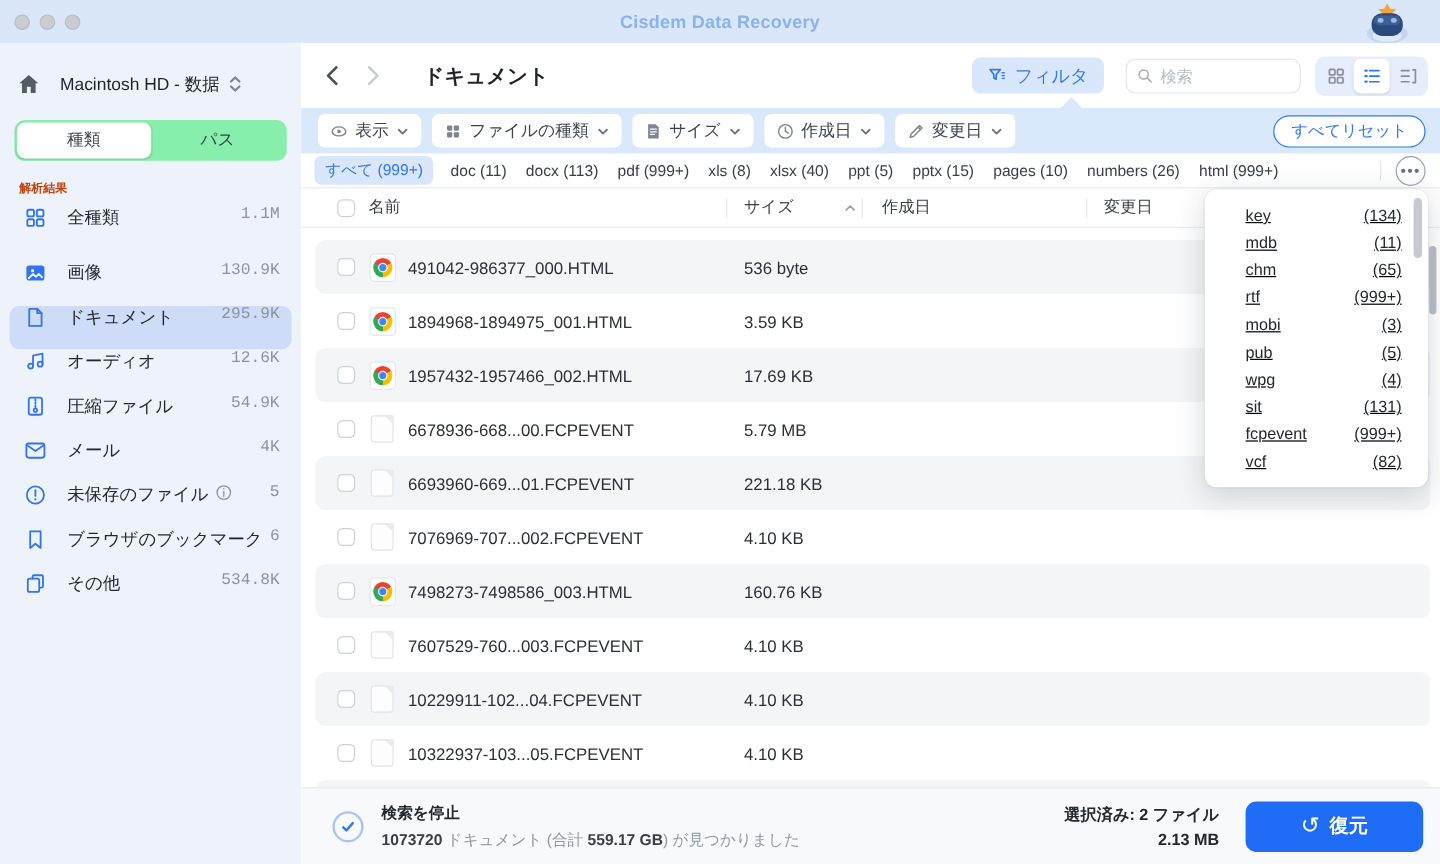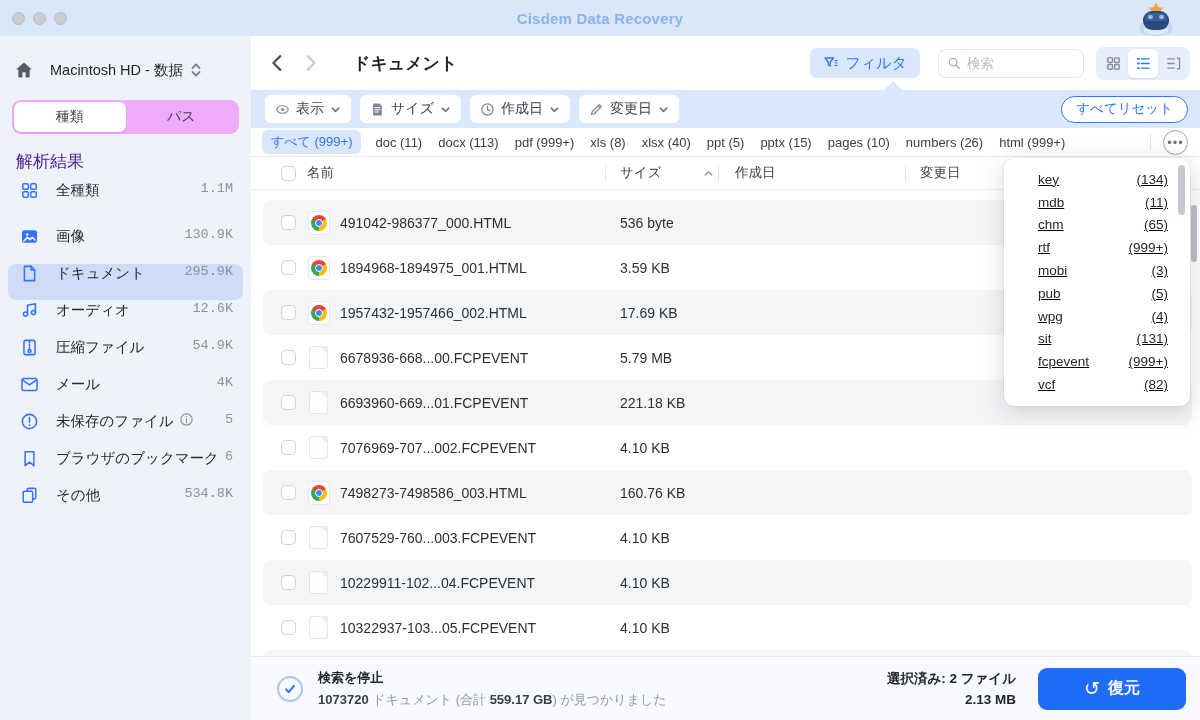--- a/index.html
+++ b/index.html
@@ -17,25 +17,25 @@
     font-size:15px; font-weight:bold; color:var(--title-text,#8ab2ee); letter-spacing:.2px; }
   .mascot { position:absolute; right:22px; top:1px; width:44px; height:38px; }
 
   
   .sidebar { position:absolute; top:36px; left:0; width:251px; bottom:0;
     background:var(--sidebar-bg,#eef2fa); padding:18px 8px 0 8px; }
   .device-row { display:flex; align-items:center; padding:0 4px 0 6px; height:32px; }
   .device-row .home { width:20px; height:20px; color:#565c66; }
   .device-label { font-size:14.5px; color:#1f2329; font-weight:500; margin-left:16px; }
   .updown { width:14px; height:16px; margin-left:6px; color:#7d838c; }
-  .seg { display:flex; background:#f0abfc; border-radius:9px; padding:2px; margin:14px 4px 0 4px; height:34px; }
+  .seg { display:flex; background:#86efac; border-radius:9px; padding:2px; margin:14px 4px 0 4px; height:34px; }
   .seg .seg-btn { flex:1; display:flex; align-items:center; justify-content:center;
     font-size:14px; color:#3a3f46; border-radius:7px; cursor:default; }
   .seg .seg-btn.active { background:#fff; box-shadow:0 1px 2px rgba(0,0,0,.12); font-weight:500; }
-  .side-section { font-size:17px; color:#4c1d95; margin:16px 8px 8px 8px; }
+  .side-section { font-size:10px; color:#c2410c; margin:16px 8px 8px 8px;font-weight:bold; }
   .side-item { display:flex; height:36px; border-radius:8px;
     padding:0 10px 0 12px; margin-bottom:1px; cursor:default;font-family:Liberation Mono, monospace; }
   .side-item.gap-top { margin-top:10px; }
   .side-item.active { background:var(--selected-item-bg,#cfdcf8); }
   .side-icon { width:19px; height:19px; color:var(--icon-blue,#3273f5); flex:none; }
   .side-icon svg { width:19px; height:19px; display:block; }
   .side-label { font-size:14.5px; color:#23272e; margin-left:17px; white-space:nowrap; }
   .info-badge { width:15px; height:15px; color:#8d939d; margin-left:5px; flex:none; }
   .info-badge svg { width:15px; height:15px; display:block; }
   .side-count { margin-left:auto; font-size:13.5px; color:#8d939d; padding-left:6px; }
@@ -380,20 +380,36 @@
     <span>表示</span>
     <span class="chip-caret">
       <svg viewBox="0 0 12 12" fill="none" stroke="currentColor" stroke-width="1.7" stroke-linecap="round" stroke-linejoin="round">
                 <path d="M2.5 4.5 L6 8l3.5-3.5"></path>
               </svg>
     </span>
   </button>
           <button class="chip">
     <span class="chip-icon">
               <svg viewBox="0 0 24 24" fill="currentColor">
+                <rect x="4" y="4" width="7" height="7" rx="1.4"></rect>
+                <rect x="13" y="4" width="7" height="7" rx="1.4"></rect>
+                <rect x="4" y="13" width="7" height="7" rx="1.4"></rect>
+                <rect x="13" y="13" width="7" height="7" rx="1.4"></rect>
+              </svg>
+            </span>
+    <span>ファイルの種類</span>
+    <span class="chip-caret">
+      <svg viewBox="0 0 12 12" fill="none" stroke="currentColor" stroke-width="1.7" stroke-linecap="round" stroke-linejoin="round">
+                <path d="M2.5 4.5 L6 8l3.5-3.5"></path>
+              </svg>
+    </span>
+  </button>
+          <button class="chip">
+    <span class="chip-icon">
+              <svg viewBox="0 0 24 24" fill="currentColor">
                 <path d="M5 2.5h10l4 4V21.5H5z"></path>
                 <path d="M8 9h8M8 12.5h8M8 16h5.5" stroke="#fff" stroke-width="1.6" stroke-linecap="round"></path>
               </svg>
             </span>
     <span>サイズ</span>
     <span class="chip-caret">
       <svg viewBox="0 0 12 12" fill="none" stroke="currentColor" stroke-width="1.7" stroke-linecap="round" stroke-linejoin="round">
                 <path d="M2.5 4.5 L6 8l3.5-3.5"></path>
               </svg>
     </span>

